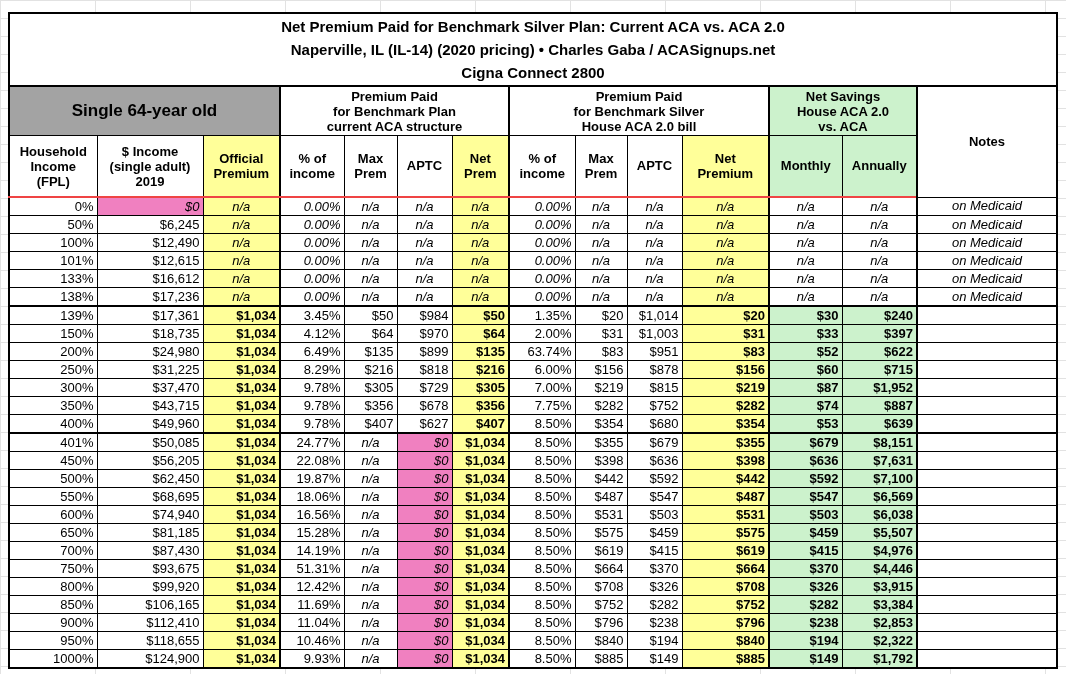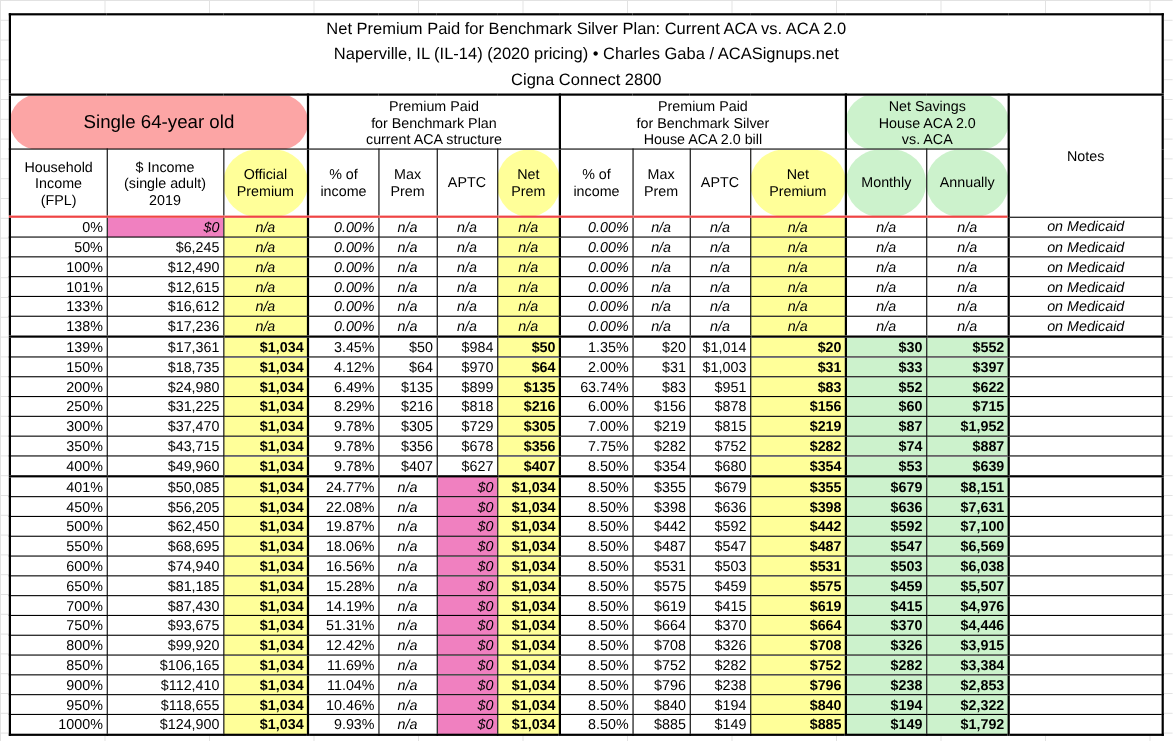--- a/index.html
+++ b/index.html
@@ -15,30 +15,30 @@
   .sheet{position:absolute;left:8px;top:12px;}
   table{
     border-collapse:collapse;table-layout:fixed;width:1048px;
     background:#fff;border:2px solid #000;
     font-family:"Liberation Sans",sans-serif;font-size:13px;color:#000;
   }
   th,td{
     border:1px solid #000;padding:0 3px;height:17px;line-height:16px;
     overflow:hidden;white-space:nowrap;vertical-align:middle;
   }
-  thead th{font-weight:normal;border-radius:32px;}
+  thead th{font-weight:bold;}
   .titleRow th{
     border-bottom:2px solid #000;font-size:15px;line-height:23px;
     padding:1px 0;background:#fff;
   }
   .groupRow th{height:48px;}
   .colRow th{height:60px;border-bottom:2px solid #ef4444;}
   .pre{white-space:pre-line;line-height:15px;}
   .subject{font-size:17px;}
-  .bgO{background:#fca5a5;}
+  .bgO{background:#a3a3a3;}
   .bgY{background:#FFFF99;}
   .bgG{background:#CCF2CC;}
   .bgP{background:#F080C0;}
   .r{text-align:right;}
   .c{text-align:center;}
   .b{font-weight:bold;}
   .i{font-style:italic;}
   .bl2{border-left:2px solid #000;}
   .bb2 td{border-bottom:2px solid #000;margin-left:24px;}
 </style>
@@ -214,21 +214,21 @@
           <td class="r b bgY">$1,034</td>
           <td class="r bl2">3.45%</td>
           <td class="r">$50</td>
           <td class="r">$984</td>
           <td class="r b bgY">$50</td>
           <td class="r bl2">1.35%</td>
           <td class="r">$20</td>
           <td class="r">$1,014</td>
           <td class="r b bgY">$20</td>
           <td class="r b bl2 bgG">$30</td>
-          <td class="r b bgG">$552</td>
+          <td class="r b bgG">$240</td>
           <td class="c i bl2"></td>
         </tr>
         <tr>
           <td class="r">150%</td>
           <td class="r">$18,735</td>
           <td class="r b bgY">$1,034</td>
           <td class="r bl2">4.12%</td>
           <td class="r">$64</td>
           <td class="r">$970</td>
           <td class="r b bgY">$64</td>

